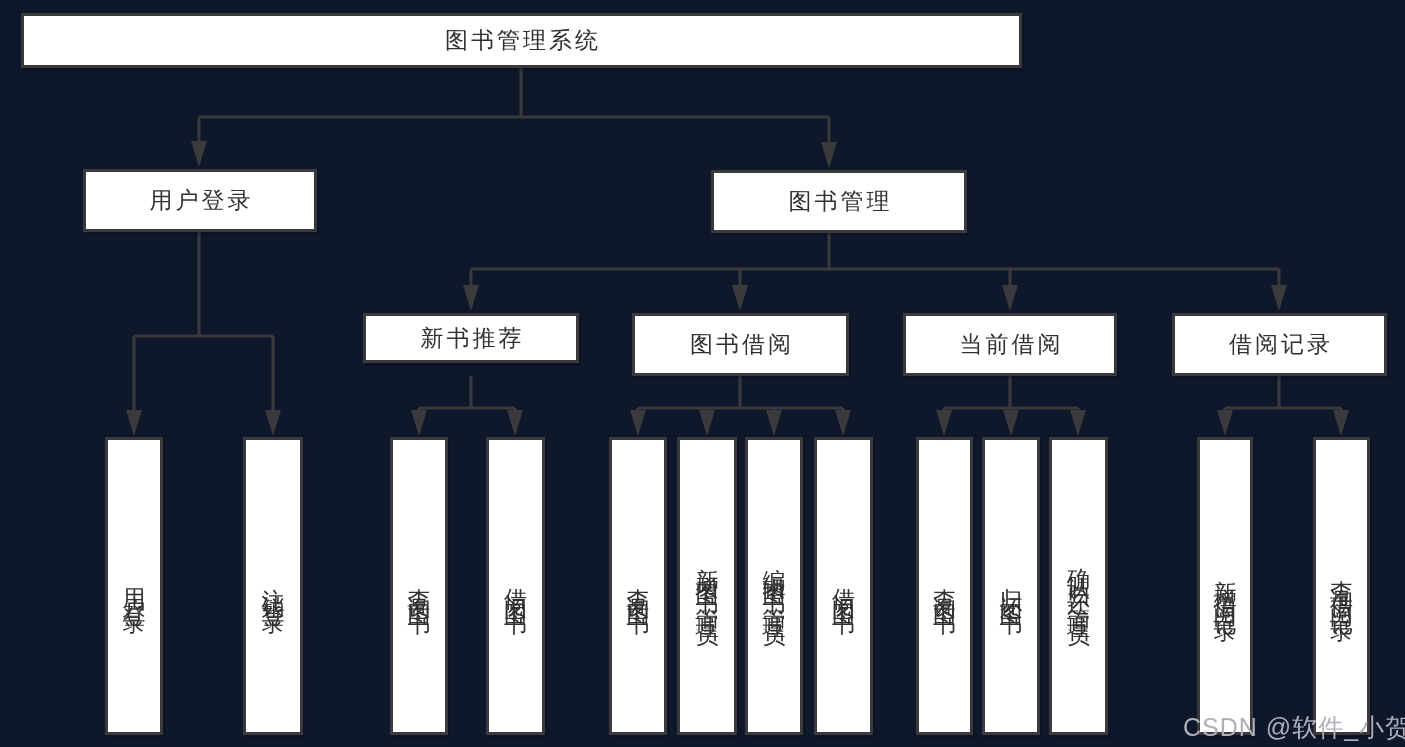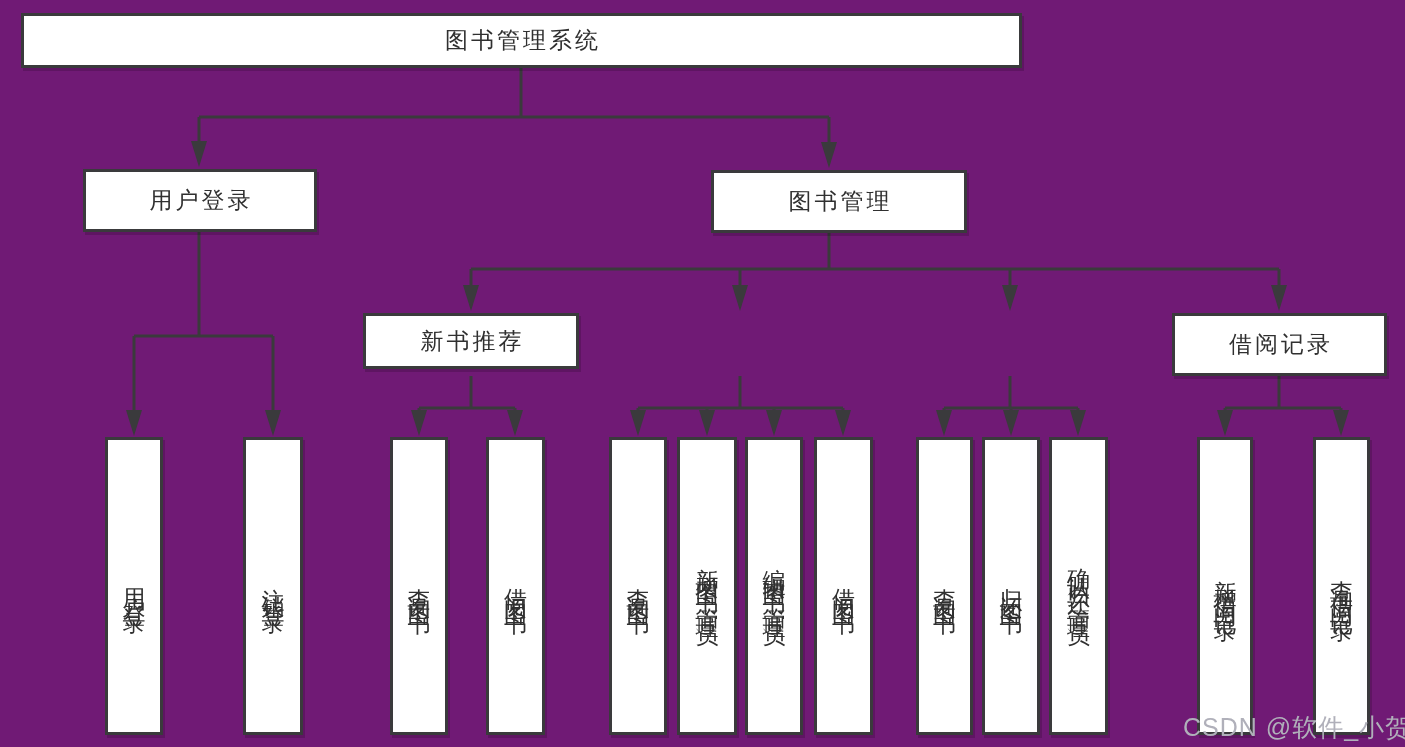--- a/index.html
+++ b/index.html
@@ -1,19 +1,19 @@
 <!DOCTYPE html>
 <html><head>
 <meta charset="utf-8">
 <style>
   html,body{margin:0;padding:0;background:#ffffff;}
   .stage{
     position:relative;
     width:1405px;height:747px;
-    background:#701a75;
+    background:#0f172a;
     font-family:"Liberation Sans", sans-serif;
     overflow:hidden;
   }
   .wires{position:absolute;left:0;top:0;z-index:1;}
   .box{
     position:absolute;
     box-sizing:border-box;
     background:#ffffff;
     border:3px solid #3a3a3c;
     box-shadow:2px 3px 0 rgba(0,0,0,0.16);
@@ -87,22 +87,28 @@
     <span class="htext">图书管理系统</span>
   </div>
 
   <div class="box" style="left:83px;top:169px;width:234px;height:63px">
     <span class="htext">用户登录</span>
   </div>
   <div class="box" style="left:711px;top:170px;width:256px;height:63px">
     <span class="htext">图书管理</span>
   </div>
 
-  <div class="box" style="left:363px;top:313px;width:216px;height:56px">
+  <div class="box" style="left:363px;top:313px;width:216px;height:50px">
     <span class="htext">新书推荐</span>
+  </div>
+  <div class="box" style="left:632px;top:313px;width:217px;height:63px">
+    <span class="htext">图书借阅</span>
+  </div>
+  <div class="box" style="left:903px;top:313px;width:214px;height:63px">
+    <span class="htext">当前借阅</span>
   </div>
   <div class="box" style="left:1172px;top:313px;width:215px;height:63px">
     <span class="htext">借阅记录</span>
   </div>
 
   <div class="box" style="left:105px;top:437px;width:58px;height:298px">
     <span class="vtext">用户登录</span>
   </div>
   <div class="box" style="left:243px;top:437px;width:60px;height:298px">
     <span class="vtext">注销登录</span>

